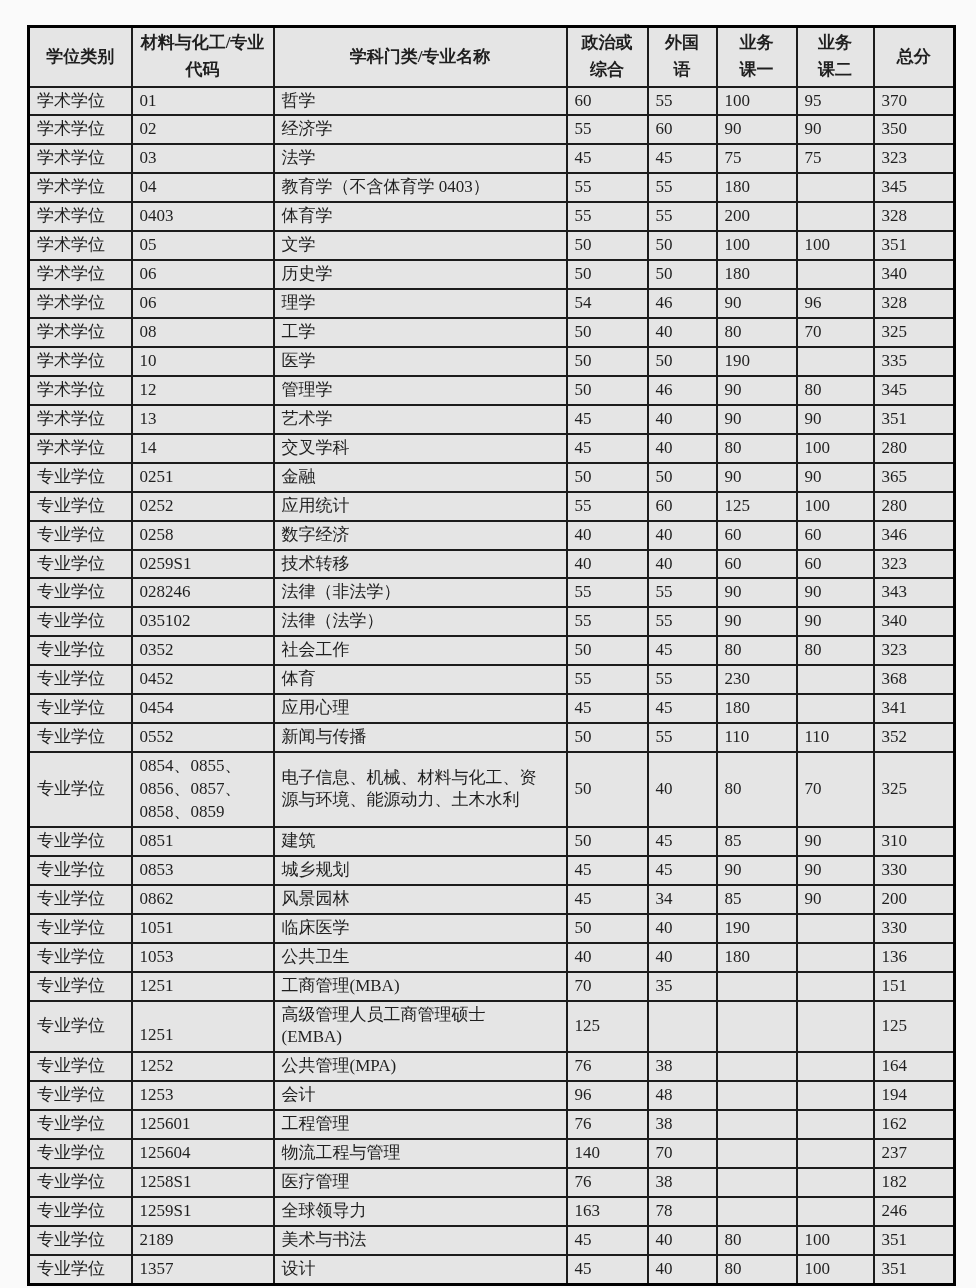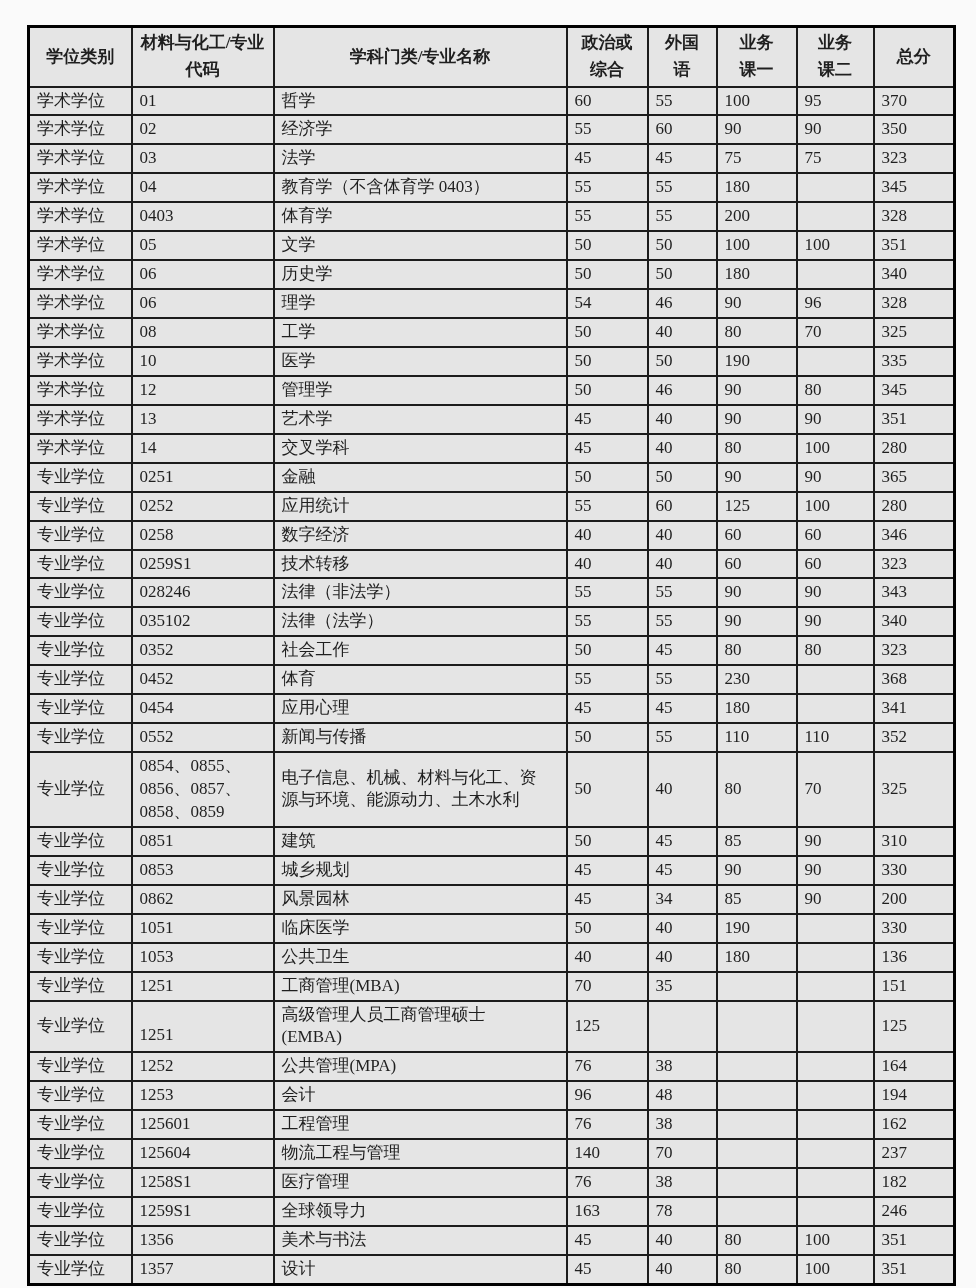--- a/index.html
+++ b/index.html
@@ -452,21 +452,21 @@
     <td class="c-code">1259S1</td>
     <td class="c-name">全球领导力</td>
     <td class="c-num">163</td>
     <td class="c-num">78</td>
     <td class="c-num"></td>
     <td class="c-num"></td>
     <td class="c-num">246</td>
   </tr>
         <tr>
     <td class="c-cat">专业学位</td>
-    <td class="c-code">1356</td>
+    <td class="c-code">2189</td>
     <td class="c-name">美术与书法</td>
     <td class="c-num">45</td>
     <td class="c-num">40</td>
     <td class="c-num">80</td>
     <td class="c-num">100</td>
     <td class="c-num">351</td>
   </tr>
         <tr>
     <td class="c-cat">专业学位</td>
     <td class="c-code">1357</td>

